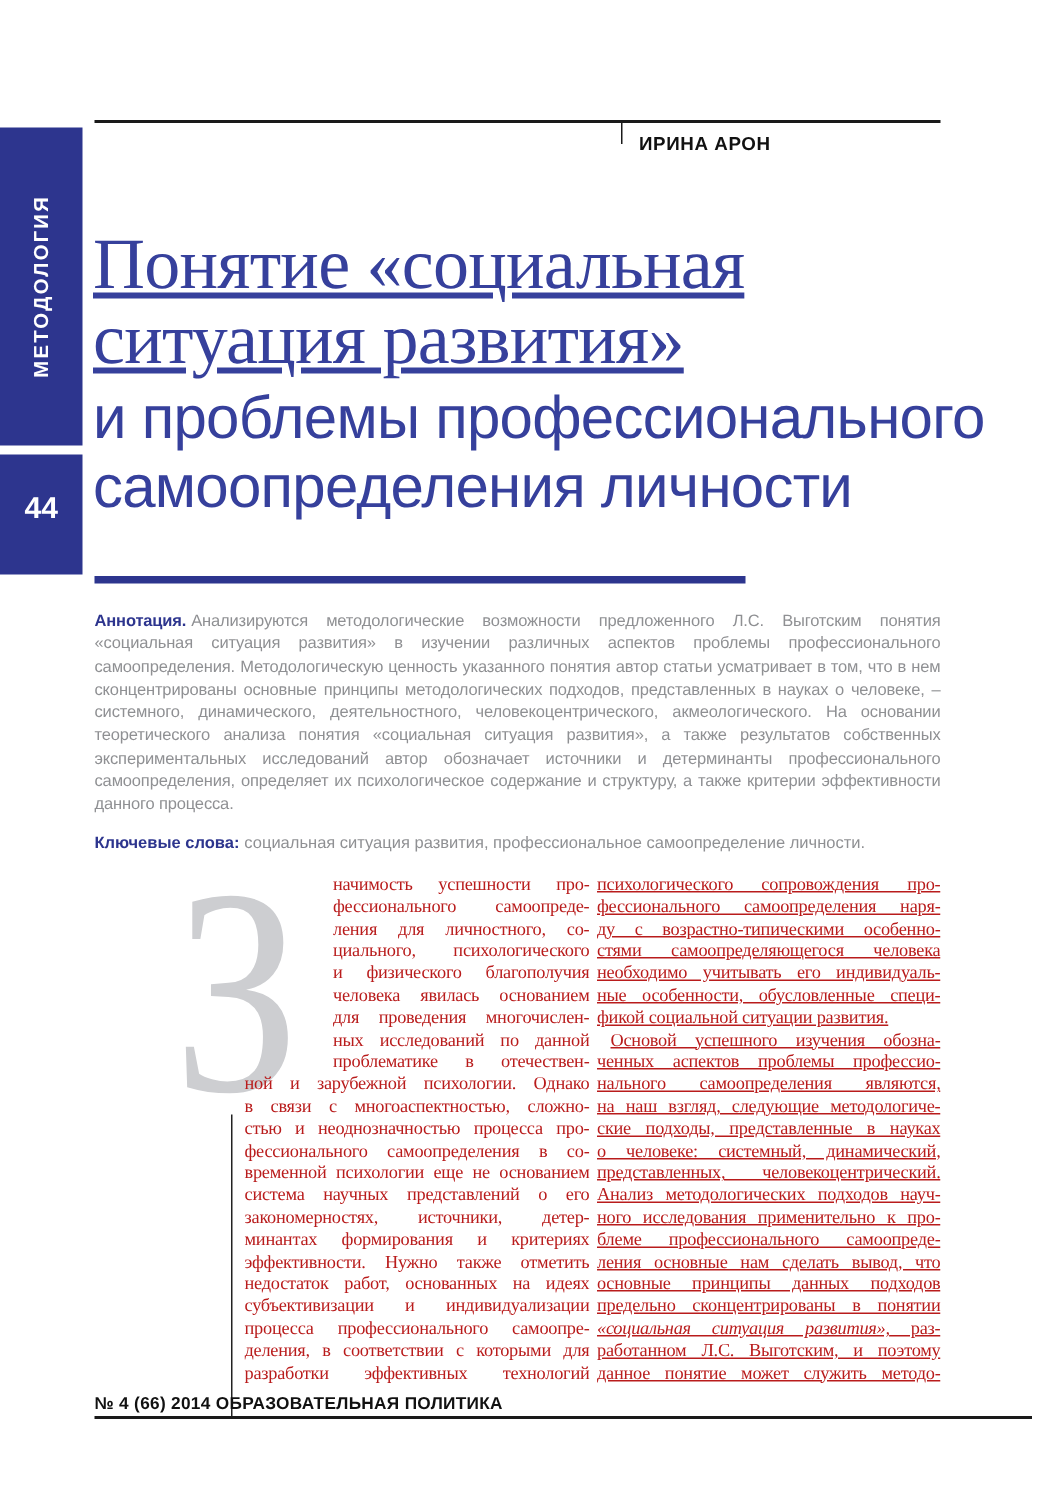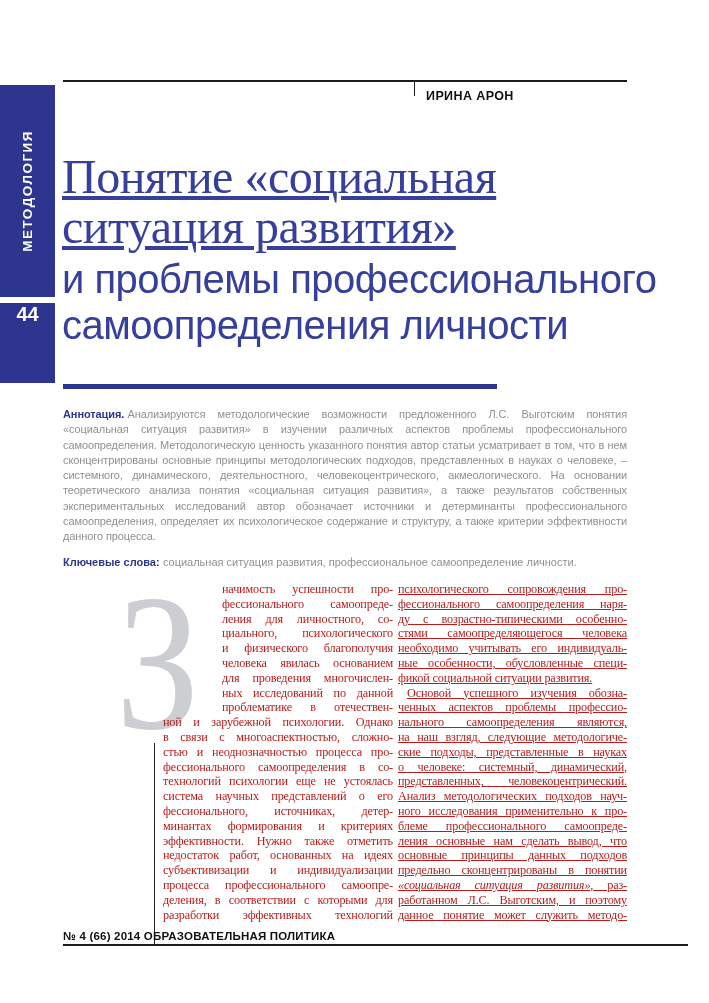--- a/index.html
+++ b/index.html
@@ -13,21 +13,21 @@
   .author-tick{ position:absolute; left:414px; top:80px; width:1px; height:16px; background:#1a1a1a; }
   .author     { position:absolute; left:426px; top:89px; font-size:12.5px; font-weight:bold; color:#111;
                 letter-spacing:0.4px; }
 
   
   .section-bar { position:absolute; left:0; top:85px; width:55px; height:212px; background:var(--accent);
                  display:flex; align-items:center; justify-content:center; }
   .section-label { writing-mode:vertical-rl; transform:rotate(180deg); color:#fff; font-weight:bold;
                    font-size:13.5px; letter-spacing:1.5px; white-space:nowrap; }
   .page-badge { position:absolute; left:0; top:303px; width:55px; height:80px; background:var(--accent);
-                display:flex; align-items:flex-start; justify-content:center; box-sizing:border-box;
+                display:flex; align-items:center; justify-content:center; box-sizing:border-box;
                 padding-bottom:8px; }
   .page-badge span { color:#fff; font-weight:bold; font-size:20px; }
 
   
   .title-main { position:absolute; left:62px; top:152px; margin:0; font-family:"Liberation Serif", serif;
                 font-weight:normal; color:var(--title-blue); font-size:48px; line-height:50px; letter-spacing:-0.5px;text-decoration:underline; }
   .title-sub  { position:absolute; left:62px; top:256px; margin:0; font-family:Liberation Sans, sans-serif;
                 font-weight:normal; color:var(--title-blue); font-size:40px; line-height:46px; letter-spacing:-0.5px; }
   .title-main span, .title-sub span { display:block; }
   .blue-rule { position:absolute; left:63px; top:384px; width:434px; height:5px; background:var(--accent); }
@@ -101,23 +101,23 @@
       <div class="bline ind">циального, психологического</div>
       <div class="bline ind">и физического благополучия</div>
       <div class="bline ind">человека явилась основанием</div>
       <div class="bline ind">для проведения многочислен-</div>
       <div class="bline ind">ных исследований по данной</div>
       <div class="bline ind">проблематике в отечествен-</div>
       <div class="bline">ной и зарубежной психологии. Однако</div>
       <div class="bline">в связи с многоаспектностью, сложно-</div>
       <div class="bline">стью и неоднозначностью процесса про-</div>
       <div class="bline">фессионального самоопределения в со-</div>
-      <div class="bline">технологий психологии еще не устоялась</div>
+      <div class="bline">временной психологии еще не основанием</div>
       <div class="bline">система научных представлений о его</div>
-      <div class="bline">фессионального, источниках, детер-</div>
+      <div class="bline">закономерностях, источники, детер-</div>
       <div class="bline">минантах формирования и критериях</div>
       <div class="bline">эффективности. Нужно также отметить</div>
       <div class="bline">недостаток работ, основанных на идеях</div>
       <div class="bline">субъективизации и индивидуализации</div>
       <div class="bline">процесса профессионального самоопре-</div>
       <div class="bline">деления, в соответствии с которыми для</div>
       <div class="bline">разработки эффективных технологий</div>
     </div>
 
   <div class="col col2">

